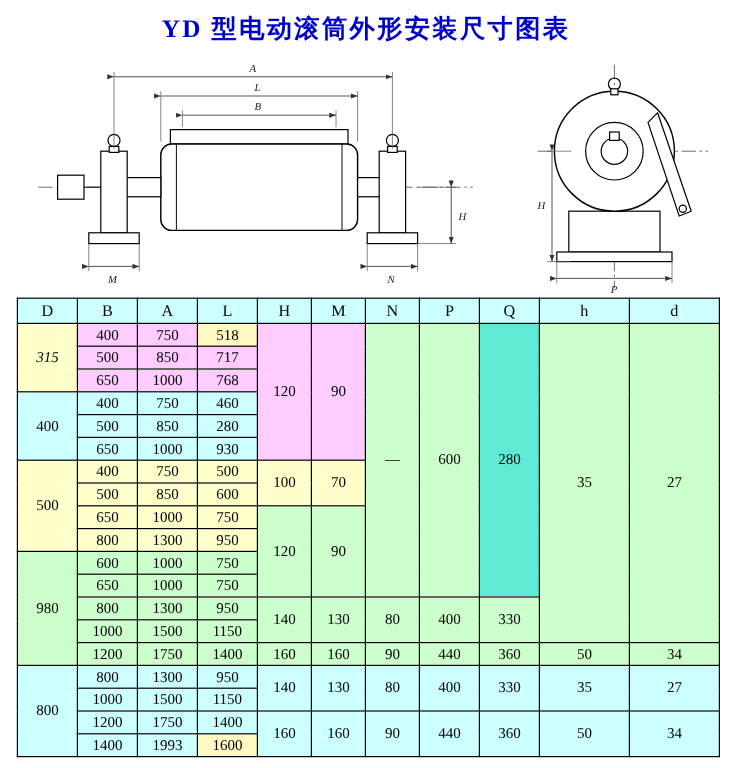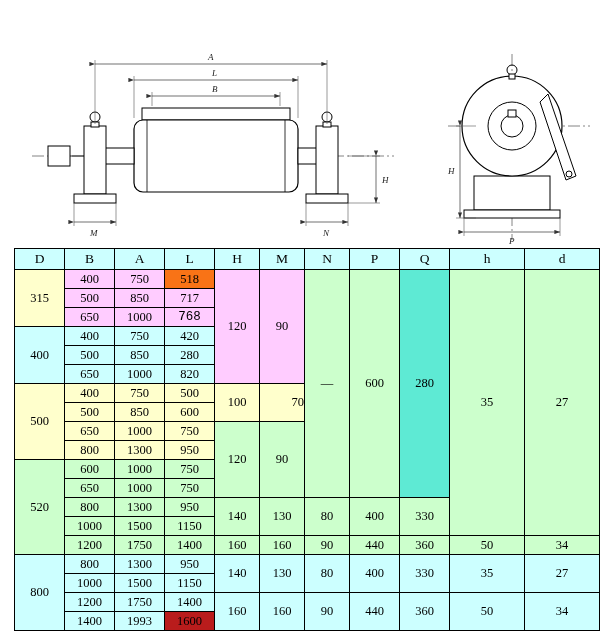--- a/index.html
+++ b/index.html
@@ -19,20 +19,21 @@
   th, td { border:1px solid #000; text-align:center; vertical-align:middle;
            padding:0; font-size:12.5px; height:19px; font-weight:normal;
            overflow:hidden; white-space:nowrap; }
   th { height:21px; font-size:13.5px; }
 </style>
 </head>
 <body>
 
 <div class="page">
 
+  <div class="title" style="color: rgb(0, 0, 204);">YD 型电动滚筒外形安装尺寸图表</div>
 
   <svg class="drawing-left" width="375" height="198" viewBox="0 0 375 198">
     <defs>
       <marker id="arL" markerWidth="9" markerHeight="6" refX="8" refY="3" orient="auto">
         <path d="M0,0L8,3L0,6z" fill="#333"></path>
       </marker>
     </defs>
     <g>
       <line x1="6" y1="110" x2="368" y2="110" stroke="#666" stroke-width="0.8" stroke-dasharray="12,3,2,3"></line>
     </g>
@@ -148,85 +149,85 @@
           <th style="background: rgb(204, 255, 255);">M</th>
           <th style="background: rgb(204, 255, 255);">N</th>
           <th style="background: rgb(204, 255, 255);">P</th>
           <th style="background: rgb(204, 255, 255);">Q</th>
           <th style="background: rgb(204, 255, 255);">h</th>
           <th style="background: rgb(204, 255, 255);">d</th>
         </tr>
     </thead>
     <tbody id="table-body">
         <tr>
-          <td rowspan="3" style="background: rgb(255, 255, 204);">315</td>
+          <td rowspan="3" style="background: rgb(255, 255, 204); font-style: italic;">315</td>
           <td style="background: rgb(255, 204, 255);">400</td>
           <td style="background: rgb(255, 204, 255);">750</td>
-          <td style="background: #f97316; margin-left: 41px;">518</td>
+          <td style="background: #fef9c3; margin-left: 41px;">518</td>
           <td rowspan="6" style="background: rgb(255, 204, 255);">120</td>
           <td rowspan="6" style="background: rgb(255, 204, 255);">90</td>
           <td rowspan="12" style="background: rgb(204, 255, 204);">—</td>
           <td rowspan="12" style="background: rgb(204, 255, 204);">600</td>
           <td rowspan="12" style="background: #5eead4;">280</td>
           <td rowspan="14" style="background: rgb(204, 255, 204);">35</td>
           <td rowspan="14" style="background: rgb(204, 255, 204);">27</td>
         </tr>
         <tr>
           <td style="background: rgb(255, 204, 255);">500</td>
           <td style="background: rgb(255, 204, 255);">850</td>
           <td style="background: rgb(255, 204, 255);">717</td>
         </tr>
         <tr>
           <td style="background: rgb(255, 204, 255);">650</td>
           <td style="background: rgb(255, 204, 255);">1000</td>
-          <td style="background: rgb(255, 204, 255); font-family: Liberation Mono, monospace;">768</td>
+          <td style="background: rgb(255, 204, 255);">768</td>
         </tr>
         <tr>
           <td rowspan="3" style="background: rgb(204, 255, 255);">400</td>
           <td style="background: rgb(204, 255, 255);">400</td>
           <td style="background: rgb(204, 255, 255);">750</td>
-          <td style="background: rgb(204, 255, 255);">420</td>
+          <td style="background: rgb(204, 255, 255);">460</td>
         </tr>
         <tr>
           <td style="background: rgb(204, 255, 255);">500</td>
           <td style="background: rgb(204, 255, 255);">850</td>
           <td style="background: rgb(204, 255, 255);">280</td>
         </tr>
         <tr>
           <td style="background: rgb(204, 255, 255);">650</td>
           <td style="background: rgb(204, 255, 255);">1000</td>
-          <td style="background: rgb(204, 255, 255);">820</td>
+          <td style="background: rgb(204, 255, 255);">930</td>
         </tr>
         <tr>
           <td rowspan="4" style="background: rgb(255, 255, 204);">500</td>
           <td style="background: rgb(255, 255, 204);">400</td>
           <td style="background: rgb(255, 255, 204);">750</td>
           <td style="background: rgb(255, 255, 204);">500</td>
           <td rowspan="2" style="background: rgb(255, 255, 204);">100</td>
-          <td rowspan="2" style="background: rgb(255, 255, 204); text-align: right;">70</td>
+          <td rowspan="2" style="background: rgb(255, 255, 204);">70</td>
         </tr>
         <tr>
           <td style="background: rgb(255, 255, 204);">500</td>
           <td style="background: rgb(255, 255, 204);">850</td>
           <td style="background: rgb(255, 255, 204);">600</td>
         </tr>
         <tr>
           <td style="background: rgb(255, 255, 204);">650</td>
           <td style="background: rgb(255, 255, 204);">1000</td>
           <td style="background: rgb(255, 255, 204);">750</td>
           <td rowspan="4" style="background: rgb(204, 255, 204);">120</td>
           <td rowspan="4" style="background: rgb(204, 255, 204);">90</td>
         </tr>
         <tr>
           <td style="background: rgb(255, 255, 204);">800</td>
           <td style="background: rgb(255, 255, 204);">1300</td>
           <td style="background: rgb(255, 255, 204);">950</td>
         </tr>
         <tr>
-          <td rowspan="5" style="background: rgb(204, 255, 204);">520</td>
+          <td rowspan="5" style="background: rgb(204, 255, 204);">980</td>
           <td style="background: rgb(204, 255, 204);">600</td>
           <td style="background: rgb(204, 255, 204);">1000</td>
           <td style="background: rgb(204, 255, 204);">750</td>
         </tr>
         <tr>
           <td style="background: rgb(204, 255, 204);">650</td>
           <td style="background: rgb(204, 255, 204);">1000</td>
           <td style="background: rgb(204, 255, 204);">750</td>
         </tr>
         <tr>
@@ -282,18 +283,18 @@
           <td rowspan="2" style="background: rgb(204, 255, 255);">160</td>
           <td rowspan="2" style="background: rgb(204, 255, 255);">90</td>
           <td rowspan="2" style="background: rgb(204, 255, 255);">440</td>
           <td rowspan="2" style="background: rgb(204, 255, 255);">360</td>
           <td rowspan="2" style="background: rgb(204, 255, 255);">50</td>
           <td rowspan="2" style="background: rgb(204, 255, 255);">34</td>
         </tr>
         <tr>
           <td style="background: rgb(204, 255, 255);">1400</td>
           <td style="background: rgb(204, 255, 255);">1993</td>
-          <td style="background: #b91c1c;">1600</td>
+          <td style="background: #fef9c3;">1600</td>
         </tr>
       </tbody>
   </table>
 
 </div>
 
 </body></html>

